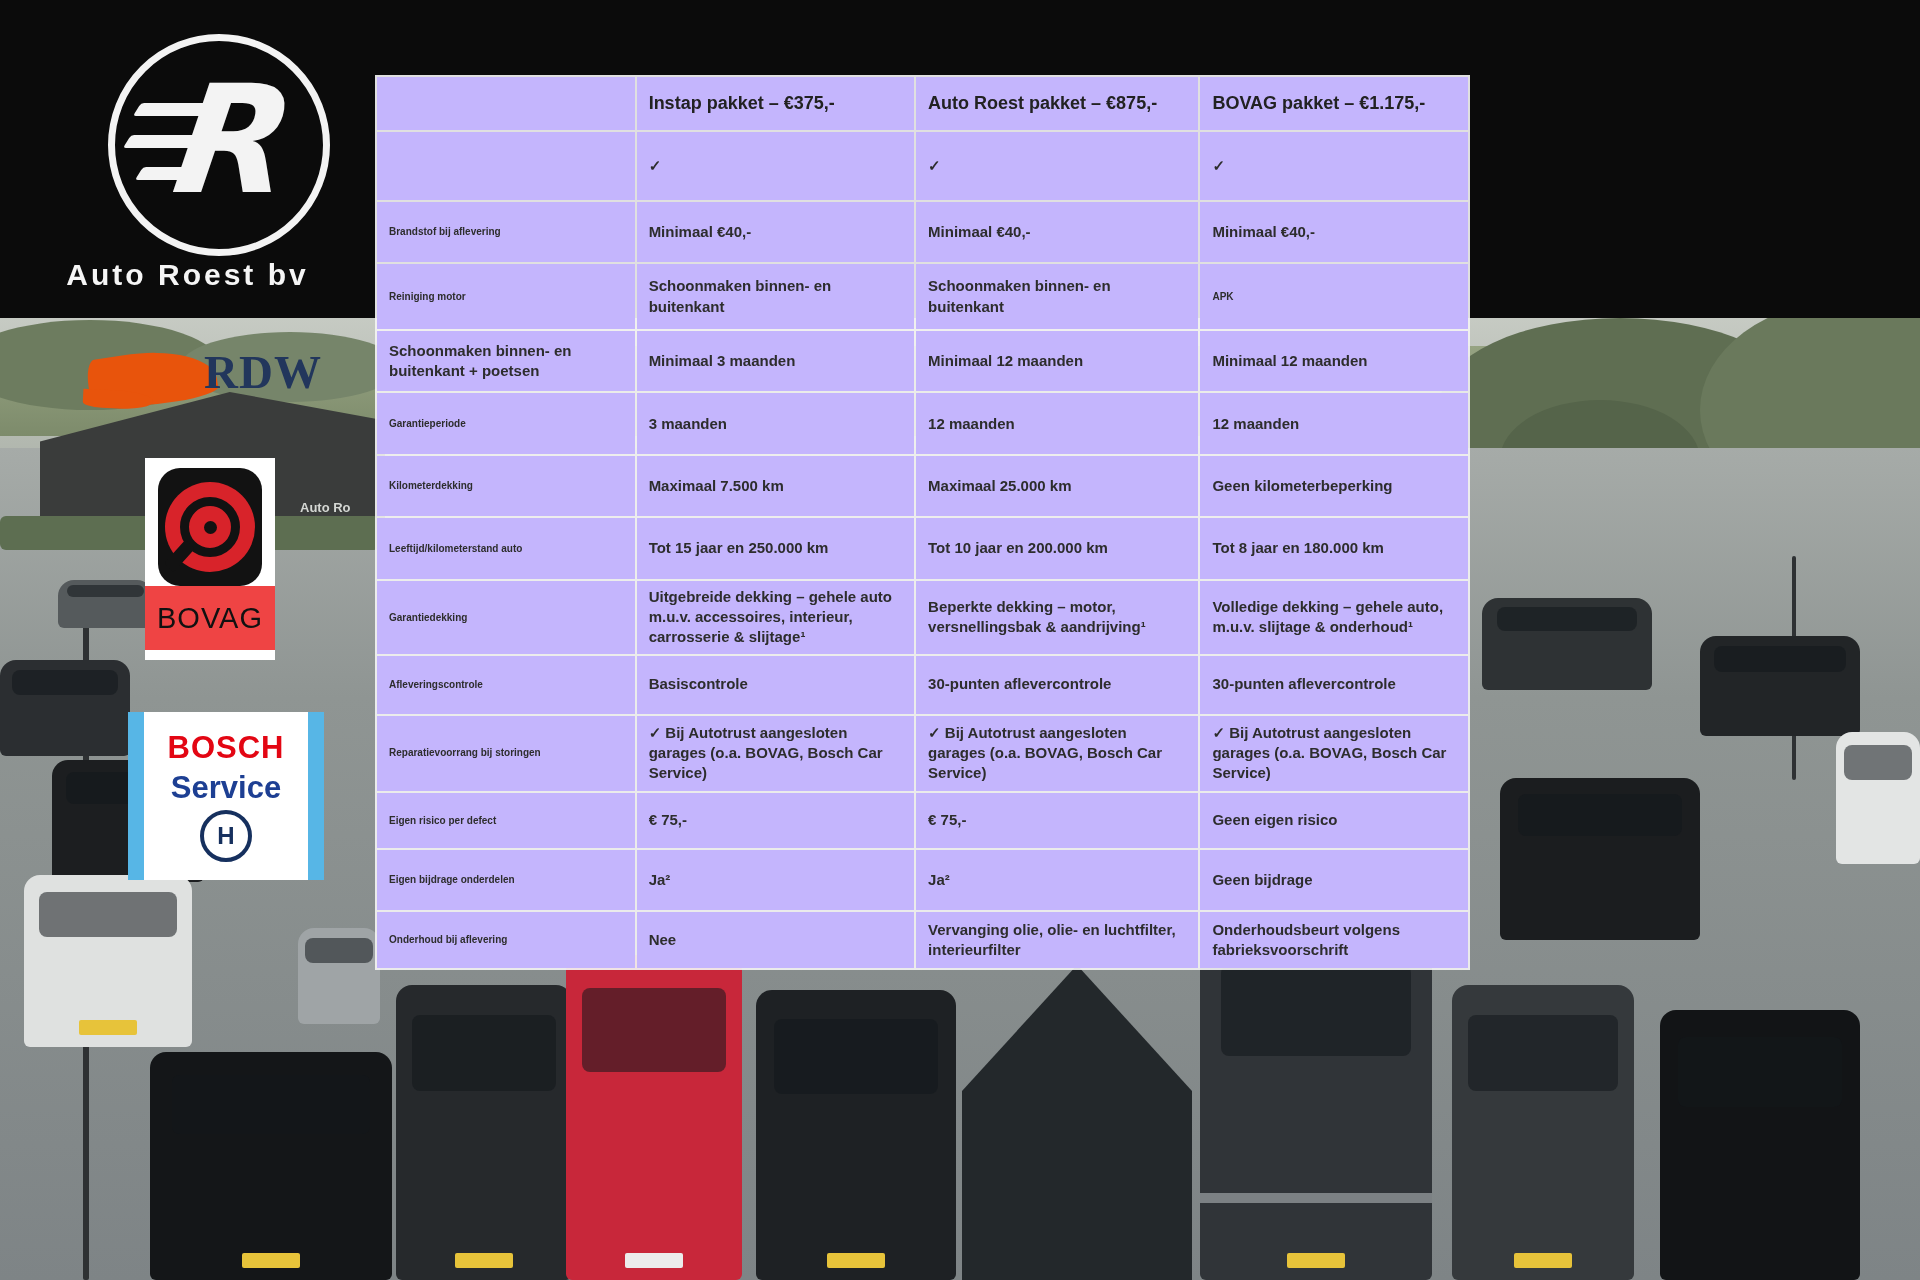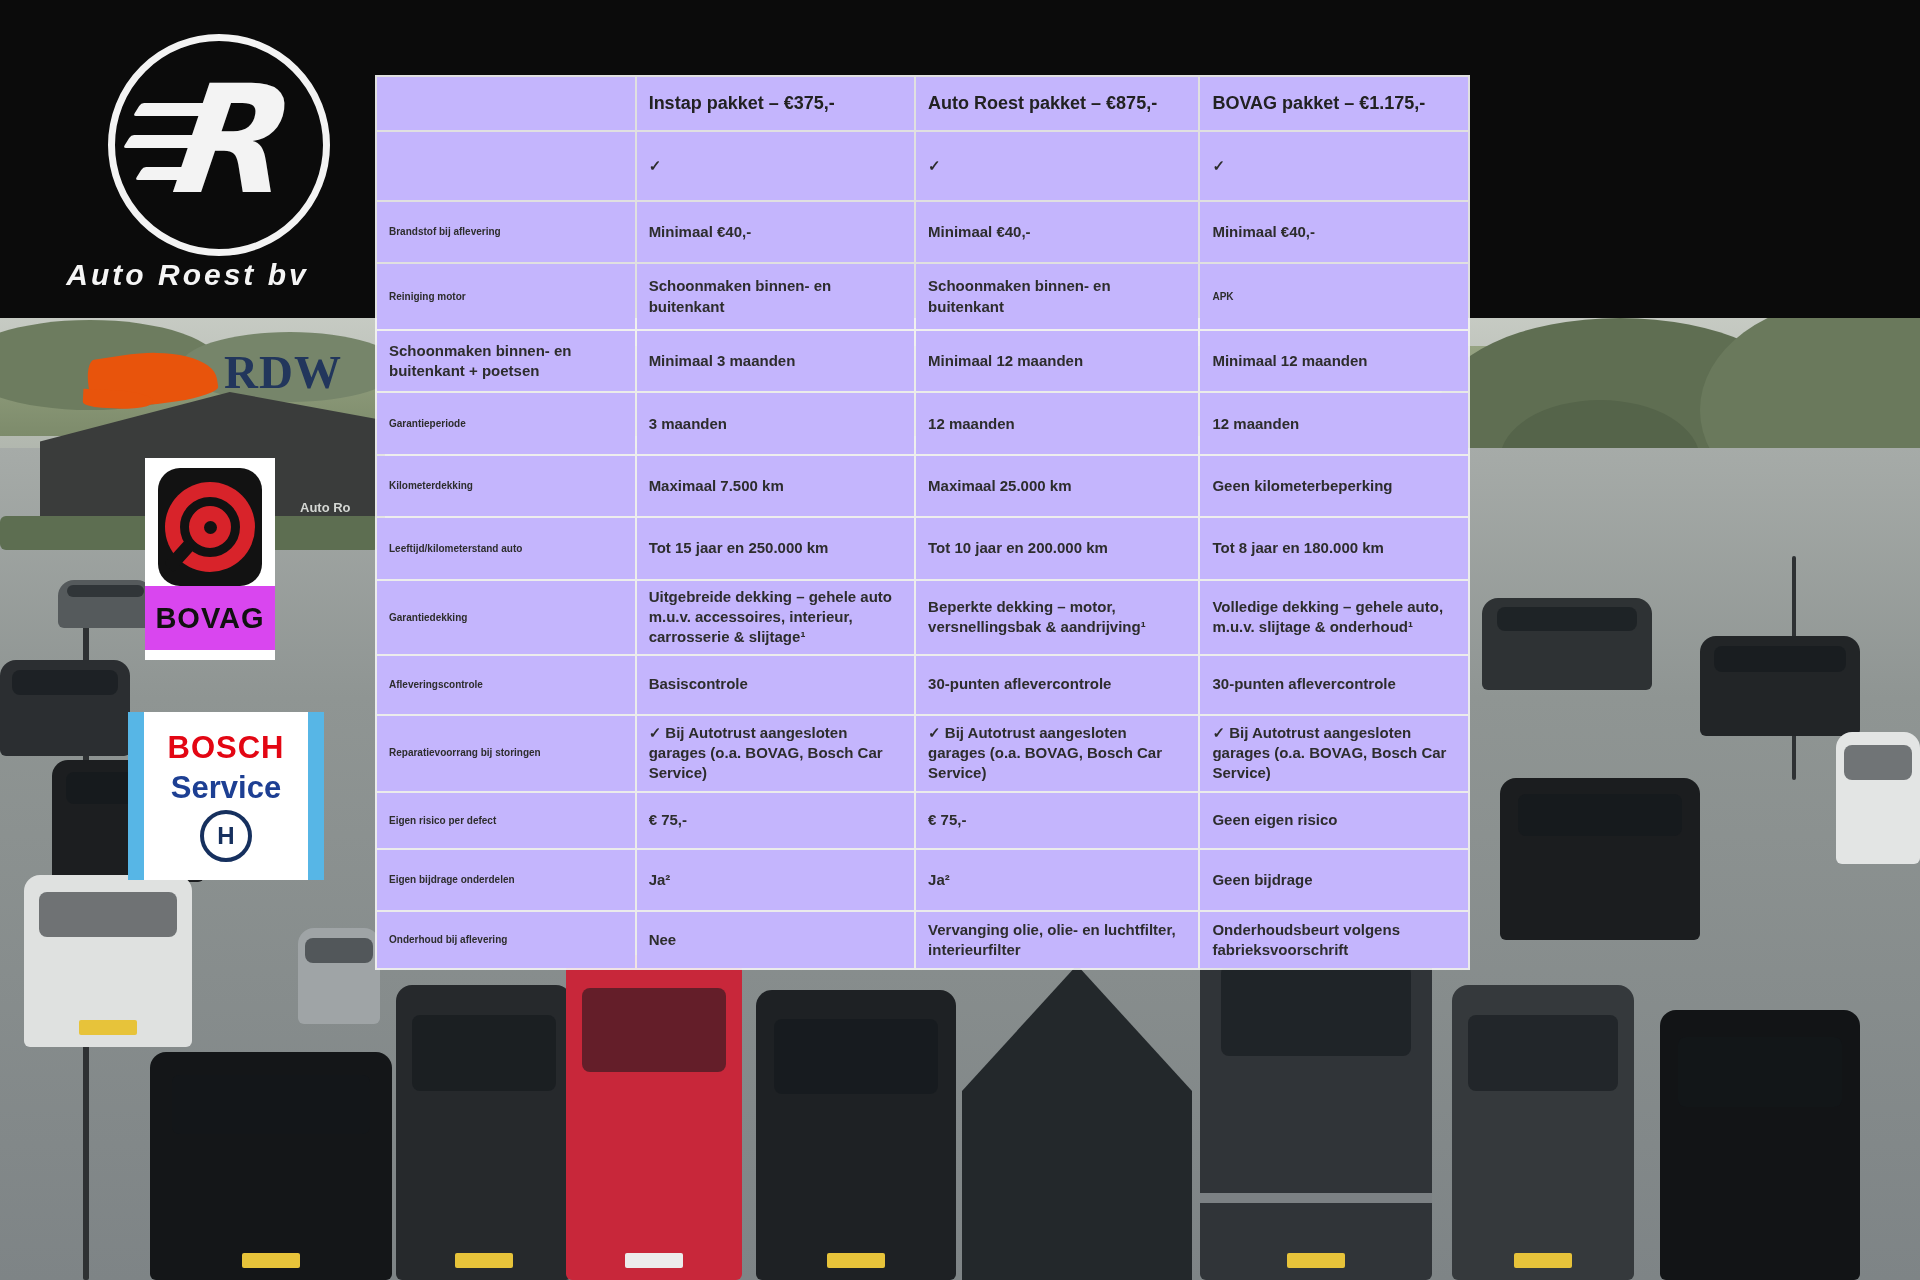--- a/index.html
+++ b/index.html
@@ -36,43 +36,43 @@
   .brand-block{position:absolute;left:0;top:0;width:375px;height:318px;}
   .logo-circle{position:absolute;left:108px;top:34px;width:208px;height:208px;
        border:7px solid #f3f3f3;border-radius:50%;}
   .logo-r{position:absolute;right:30px;top:12px;color:#f3f3f3;
        font:italic 700 150px "DejaVu Sans", sans-serif;transform:skewX(-8deg);}
   .spd{position:absolute;background:#f3f3f3;height:13px;border-radius:3px;transform:skewX(-32deg);}
   .spd1{left:22px;top:62px;width:74px;}
   .spd2{left:12px;top:94px;width:88px;}
   .spd3{left:24px;top:126px;width:60px;}
   .brand-name{position:absolute;left:0;top:258px;width:375px;text-align:center;
-       color:#f5f5f5;font-size:30px;font-weight:700;letter-spacing:3px;font-style:italic;}
+       color:#f5f5f5;font-size:30px;font-weight:700;letter-spacing:3px;}
 
   
   .rdw{position:absolute;left:88px;top:335px;width:245px;height:92px;}
   .rdw-swoosh{position:absolute;left:0;top:16px;width:128px;height:54px;background:#e8540c;
        border-radius:10% 95% 45% 90% / 65% 95% 20% 45%;transform:rotate(-9deg);}
   .rdw-swoosh:after{content:"";position:absolute;left:-8px;bottom:2px;width:70px;height:18px;
        background:#e8540c;border-radius:0 90% 90% 50%;transform:rotate(12deg);}
-  .rdw-text{position:absolute;left:136px;top:10px;color:#22365c;
+  .rdw-text{position:absolute;left:116px;top:10px;color:#22365c;
        font:700 47px "Liberation Serif", serif;letter-spacing:1px;}
 
   .bovag{position:absolute;left:145px;top:458px;width:130px;height:202px;background:#fff;
        display:flex;flex-direction:column;align-items:center;}
   .bovag-mark{margin-top:10px;width:104px;height:118px;background:#121212;border-radius:22px;
        display:flex;align-items:center;justify-content:center;position:relative;}
   .bovag-circle{width:90px;height:90px;background:#d8232a;border-radius:50%;position:relative;}
   .bovag-ring{position:absolute;inset:15px;border:9px solid #121212;border-radius:50%;}
   .bovag-dot{position:absolute;left:50%;top:50%;width:13px;height:13px;margin:-6px 0 0 -6px;
        background:#121212;border-radius:50%;}
   .bovag-handle{position:absolute;left:8px;bottom:0;width:13px;height:32px;background:#121212;
        transform:rotate(42deg);border-radius:3px;}
-  .bovag-band{width:100%;height:64px;background:#d946ef;display:flex;align-items:center;
-       justify-content:center;font-size:29px;font-weight:700;color:#111;letter-spacing:1px;}
+  .bovag-band{width:100%;height:64px;background:#ef4444;display:flex;align-items:center;
+       justify-content:center;font-size:29px;font-weight:400;color:#111;letter-spacing:1px;}
 
   .bosch{position:absolute;left:128px;top:712px;width:164px;height:168px;background:#fff;
        border-left:16px solid #57b6e6;border-right:16px solid #57b6e6;
        display:flex;flex-direction:column;align-items:center;justify-content:center;gap:4px;}
   .bosch-line1{color:#e30613;font-size:31px;font-weight:800;letter-spacing:1px;}
   .bosch-line2{color:#1d3f93;font-size:31px;font-weight:700;}
   .bosch-armature{width:44px;height:44px;border:4px solid #16305e;border-radius:50%;
        display:flex;align-items:center;justify-content:center;
        color:#16305e;font-size:24px;font-weight:800;}
 

